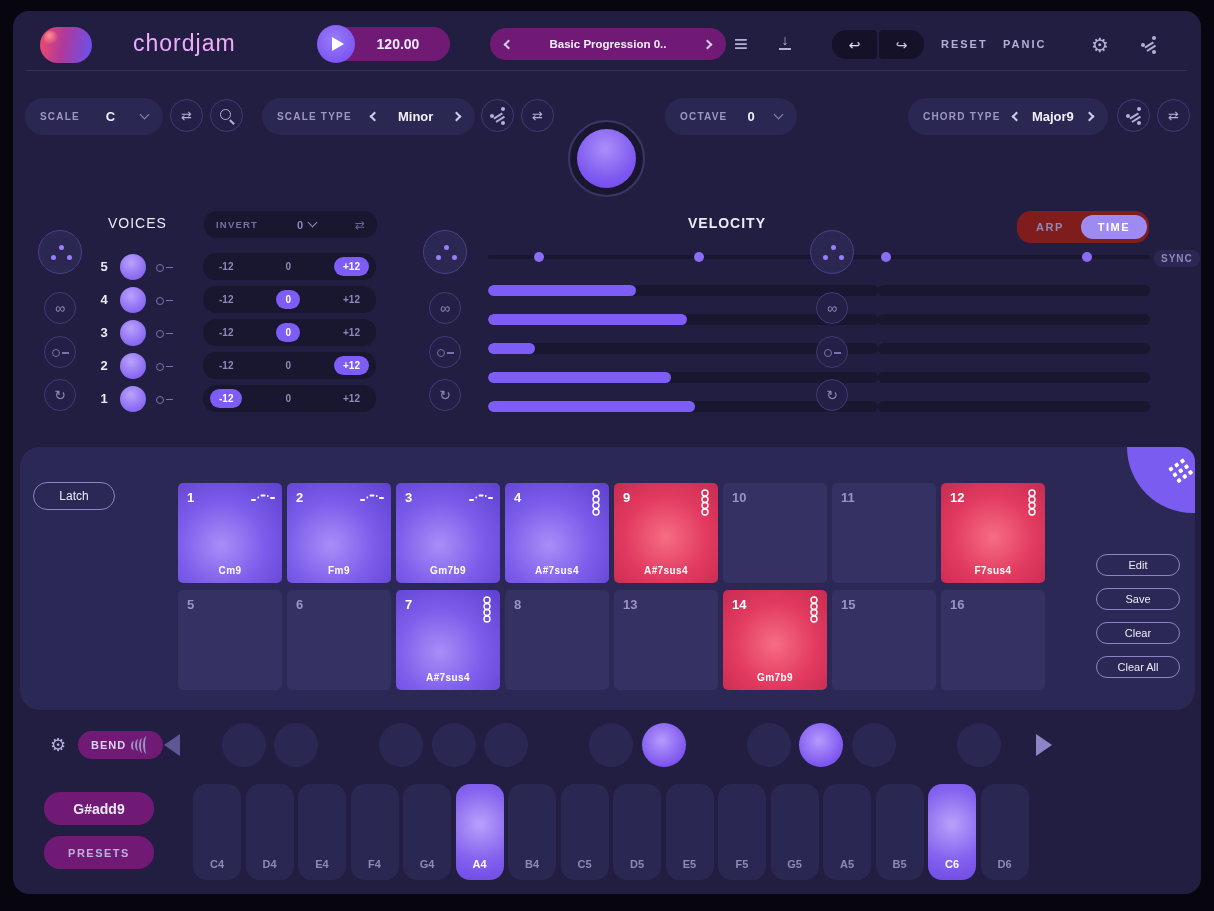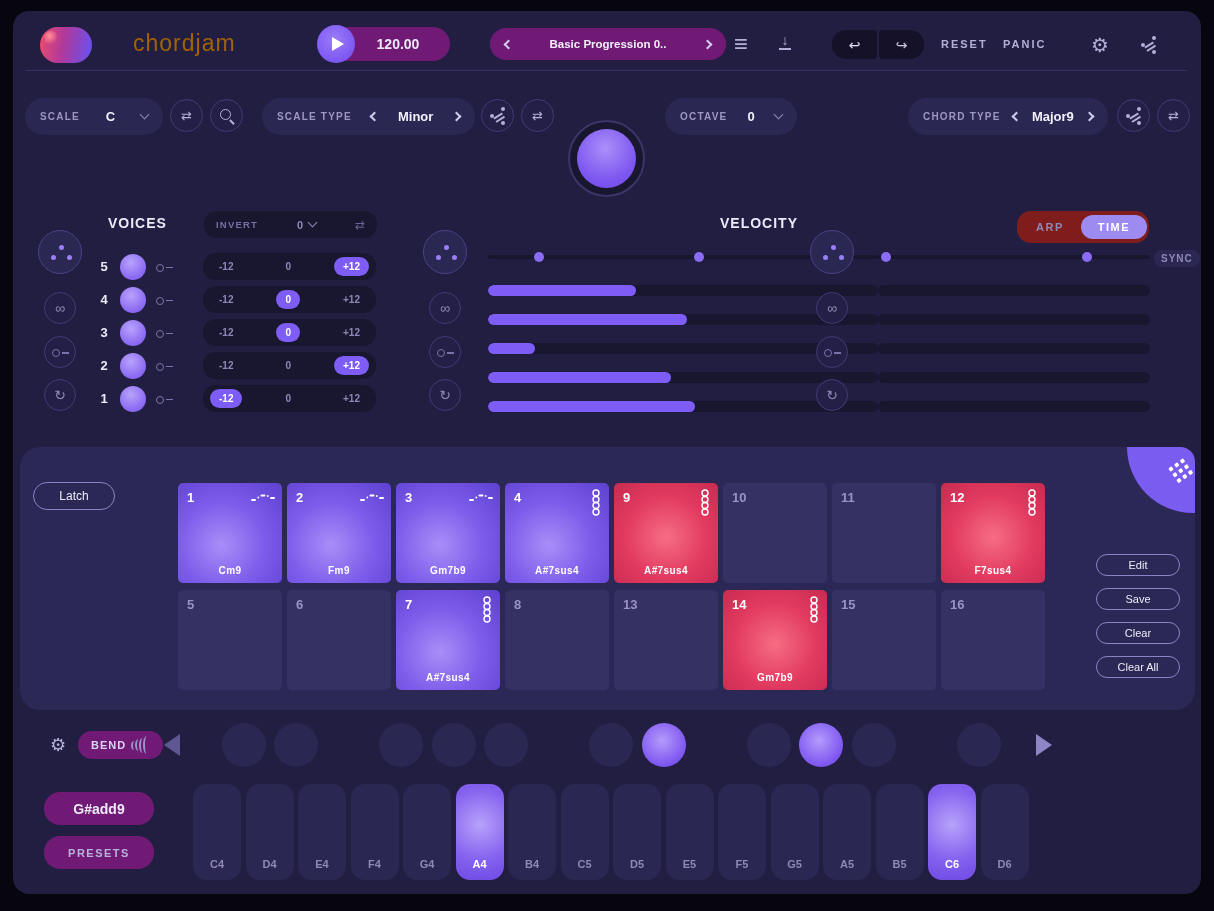--- a/index.html
+++ b/index.html
@@ -14,21 +14,21 @@
 .val{font-size:13px;font-weight:bold;color:#f2f0fb}
 .chev-down{width:7px;height:7px;border-right:1.6px solid #8f88b8;border-bottom:1.6px solid #8f88b8;transform:rotate(45deg);display:inline-block;margin-top:-4px}
 .chev-left{width:7px;height:7px;border-left:2px solid #cfc9ec;border-bottom:2px solid #cfc9ec;transform:rotate(45deg);display:inline-block}
 .chev-right{width:7px;height:7px;border-right:2px solid #cfc9ec;border-top:2px solid #cfc9ec;transform:rotate(45deg);display:inline-block}
 .circ-btn{position:absolute;width:33px;height:33px;border-radius:50%;background:#241f47;border:1px solid #413b76;display:flex;align-items:center;justify-content:center;color:#b5aed8;font-size:13px}
 .ghost-btn{background:none;border:1.5px solid #8b84c4;border-radius:14px;color:#eceaf8;font-family:inherit;font-size:11px;width:84px;height:22px;display:flex;align-items:center;justify-content:center}
 
 
 .logo-mark{position:absolute;left:40px;top:27px;width:52px;height:36px;border-radius:18px;background:linear-gradient(100deg,#e84a6f 5%,#b0399b 45%,#6b50ec 95%)}
 .logo-mark::before{content:'';position:absolute;left:4px;top:4px;width:14px;height:14px;border-radius:50%;background:radial-gradient(circle at 40% 35%,#ff8d98,rgba(255,120,140,0) 70%)}
-.logo-text{position:absolute;left:133px;top:30px;font-size:23px;letter-spacing:1px;color:#a16207}
+.logo-text{position:absolute;left:133px;top:30px;font-size:23px;letter-spacing:1px;color:#f0abfc}
 .bpm-pill{left:318px;top:27px;width:132px;height:34px;border-radius:17px;justify-content:center;padding-left:28px}
 .bpm-val{font-size:14px;font-weight:bold}
 .play-btn{position:absolute;left:317px;top:25px;width:38px;height:38px;border-radius:50%;background:radial-gradient(circle at 45% 38%,#9a7cf8,#7148f0);display:flex;align-items:center;justify-content:center}
 .play-btn::after{content:'';border-left:12px solid #fff;border-top:7px solid transparent;border-bottom:7px solid transparent;margin-left:3px}
 .preset-pill{left:490px;top:28px;width:236px;height:32px;border-radius:16px;justify-content:space-between;padding:0 15px}
 .preset-pill .val{font-size:11.5px}
 .menu-icon{position:absolute;left:734px;top:30px;font-size:24px;color:#b5aed8}
 .dl-icon{position:absolute;left:777px;top:33px;width:16px;text-align:center}
 .dl-icon .arr{font-size:14px;color:#b5aed8;line-height:14px;display:block}
 .dl-icon .bar{display:block;width:12px;height:2px;background:#b5aed8;margin:1px auto 0}
@@ -56,21 +56,21 @@
 
 
 .dice-knob{position:absolute;width:44px;height:44px;border-radius:50%;background:#2b2753;border:1px solid #4a4286}
 .dice-knob::before{content:'';position:absolute;left:12px;top:24px;width:5px;height:5px;border-radius:50%;background:#9a7df8;box-shadow:8px -10px 0 #9a7df8,16px 0 0 #9a7df8}
 .mini-circ{position:absolute;width:32px;height:32px;border-radius:50%;background:#241f47;border:1px solid #413b76;display:flex;align-items:center;justify-content:center;color:#8f88b8;font-size:14px}
 .icon-link{position:relative;width:17px;height:10px;display:inline-block}
 .icon-link::before{content:'';position:absolute;left:0;top:2px;width:6px;height:6px;border:1.6px solid #7a73a8;border-radius:50%}
 .icon-link::after{content:'';position:absolute;left:10px;top:5px;width:7px;height:1.6px;background:#7a73a8}
 
 
-.voices-title{position:absolute;left:108px;top:215px;font-size:14px;font-weight:bold;letter-spacing:1px}
+.voices-title{position:absolute;left:108px;top:215px;font-size:14px;font-weight:normal;letter-spacing:1px}
 .invert-pill{position:absolute;left:204px;top:211px;width:173px;height:27px;background:#19162f;border-radius:13px;display:flex;align-items:center;justify-content:space-between;padding:0 12px}
 .invert-pill .lbl{font-size:9.5px;color:#776fa5}
 .invert-val{display:flex;align-items:center;gap:6px;font-size:11px;font-weight:bold;color:#8f88b8}
 .voice-rows{position:absolute;left:96px;top:253px;display:flex;flex-direction:column;gap:6px}
 .voice-row{height:27px;display:flex;align-items:center}
 .voice-num{width:16px;text-align:center;font-size:13px;font-weight:bold}
 .voice-ball{width:26px;height:26px;border-radius:50%;margin-left:8px;background:radial-gradient(circle at 42% 33%,#b8a3fb,#8866f2 72%)}
 .voice-row .icon-link{margin-left:10px}
 .voice-pill{margin-left:30px;width:173px;height:27px;background:#19162f;border-radius:13px;display:flex;align-items:center;justify-content:space-between;padding:0 7px}
 .opt{font-size:10px;font-weight:bold;color:#8f88b8;padding:4px 9px;border-radius:10px}
@@ -283,21 +283,21 @@
 <div class="mini-circ" style="left:429px;top:292px">
     <span>∞</span>
   </div>
 <div class="mini-circ" style="left:429px;top:336px">
     <span class="icon-link"></span>
   </div>
 <div class="mini-circ" style="left:429px;top:379px">
     <span>↻</span>
   </div>
 
-<div class="sec-title" style="left:688px;top:215px;width:110px;text-align:right">VELOCITY</div>
+<div class="sec-title" style="left:688px;top:215px;width:110px;text-align:left">VELOCITY</div>
 <div class="range" style="left:488px;top:255px;width:390px">
     <div class="range-handle" style="left: calc(13% - 5px);"></div>
     <div class="range-handle" style="left: calc(54% - 5px);"></div>
   </div>
 <div class="bars bars-vel" style="left:488px;top:285px">
     <div class="bar-track">
       <div class="bar-fill" style="width: 38%;"></div>
     </div>
     <div class="bar-track">
       <div class="bar-fill" style="width: 51%;"></div>

